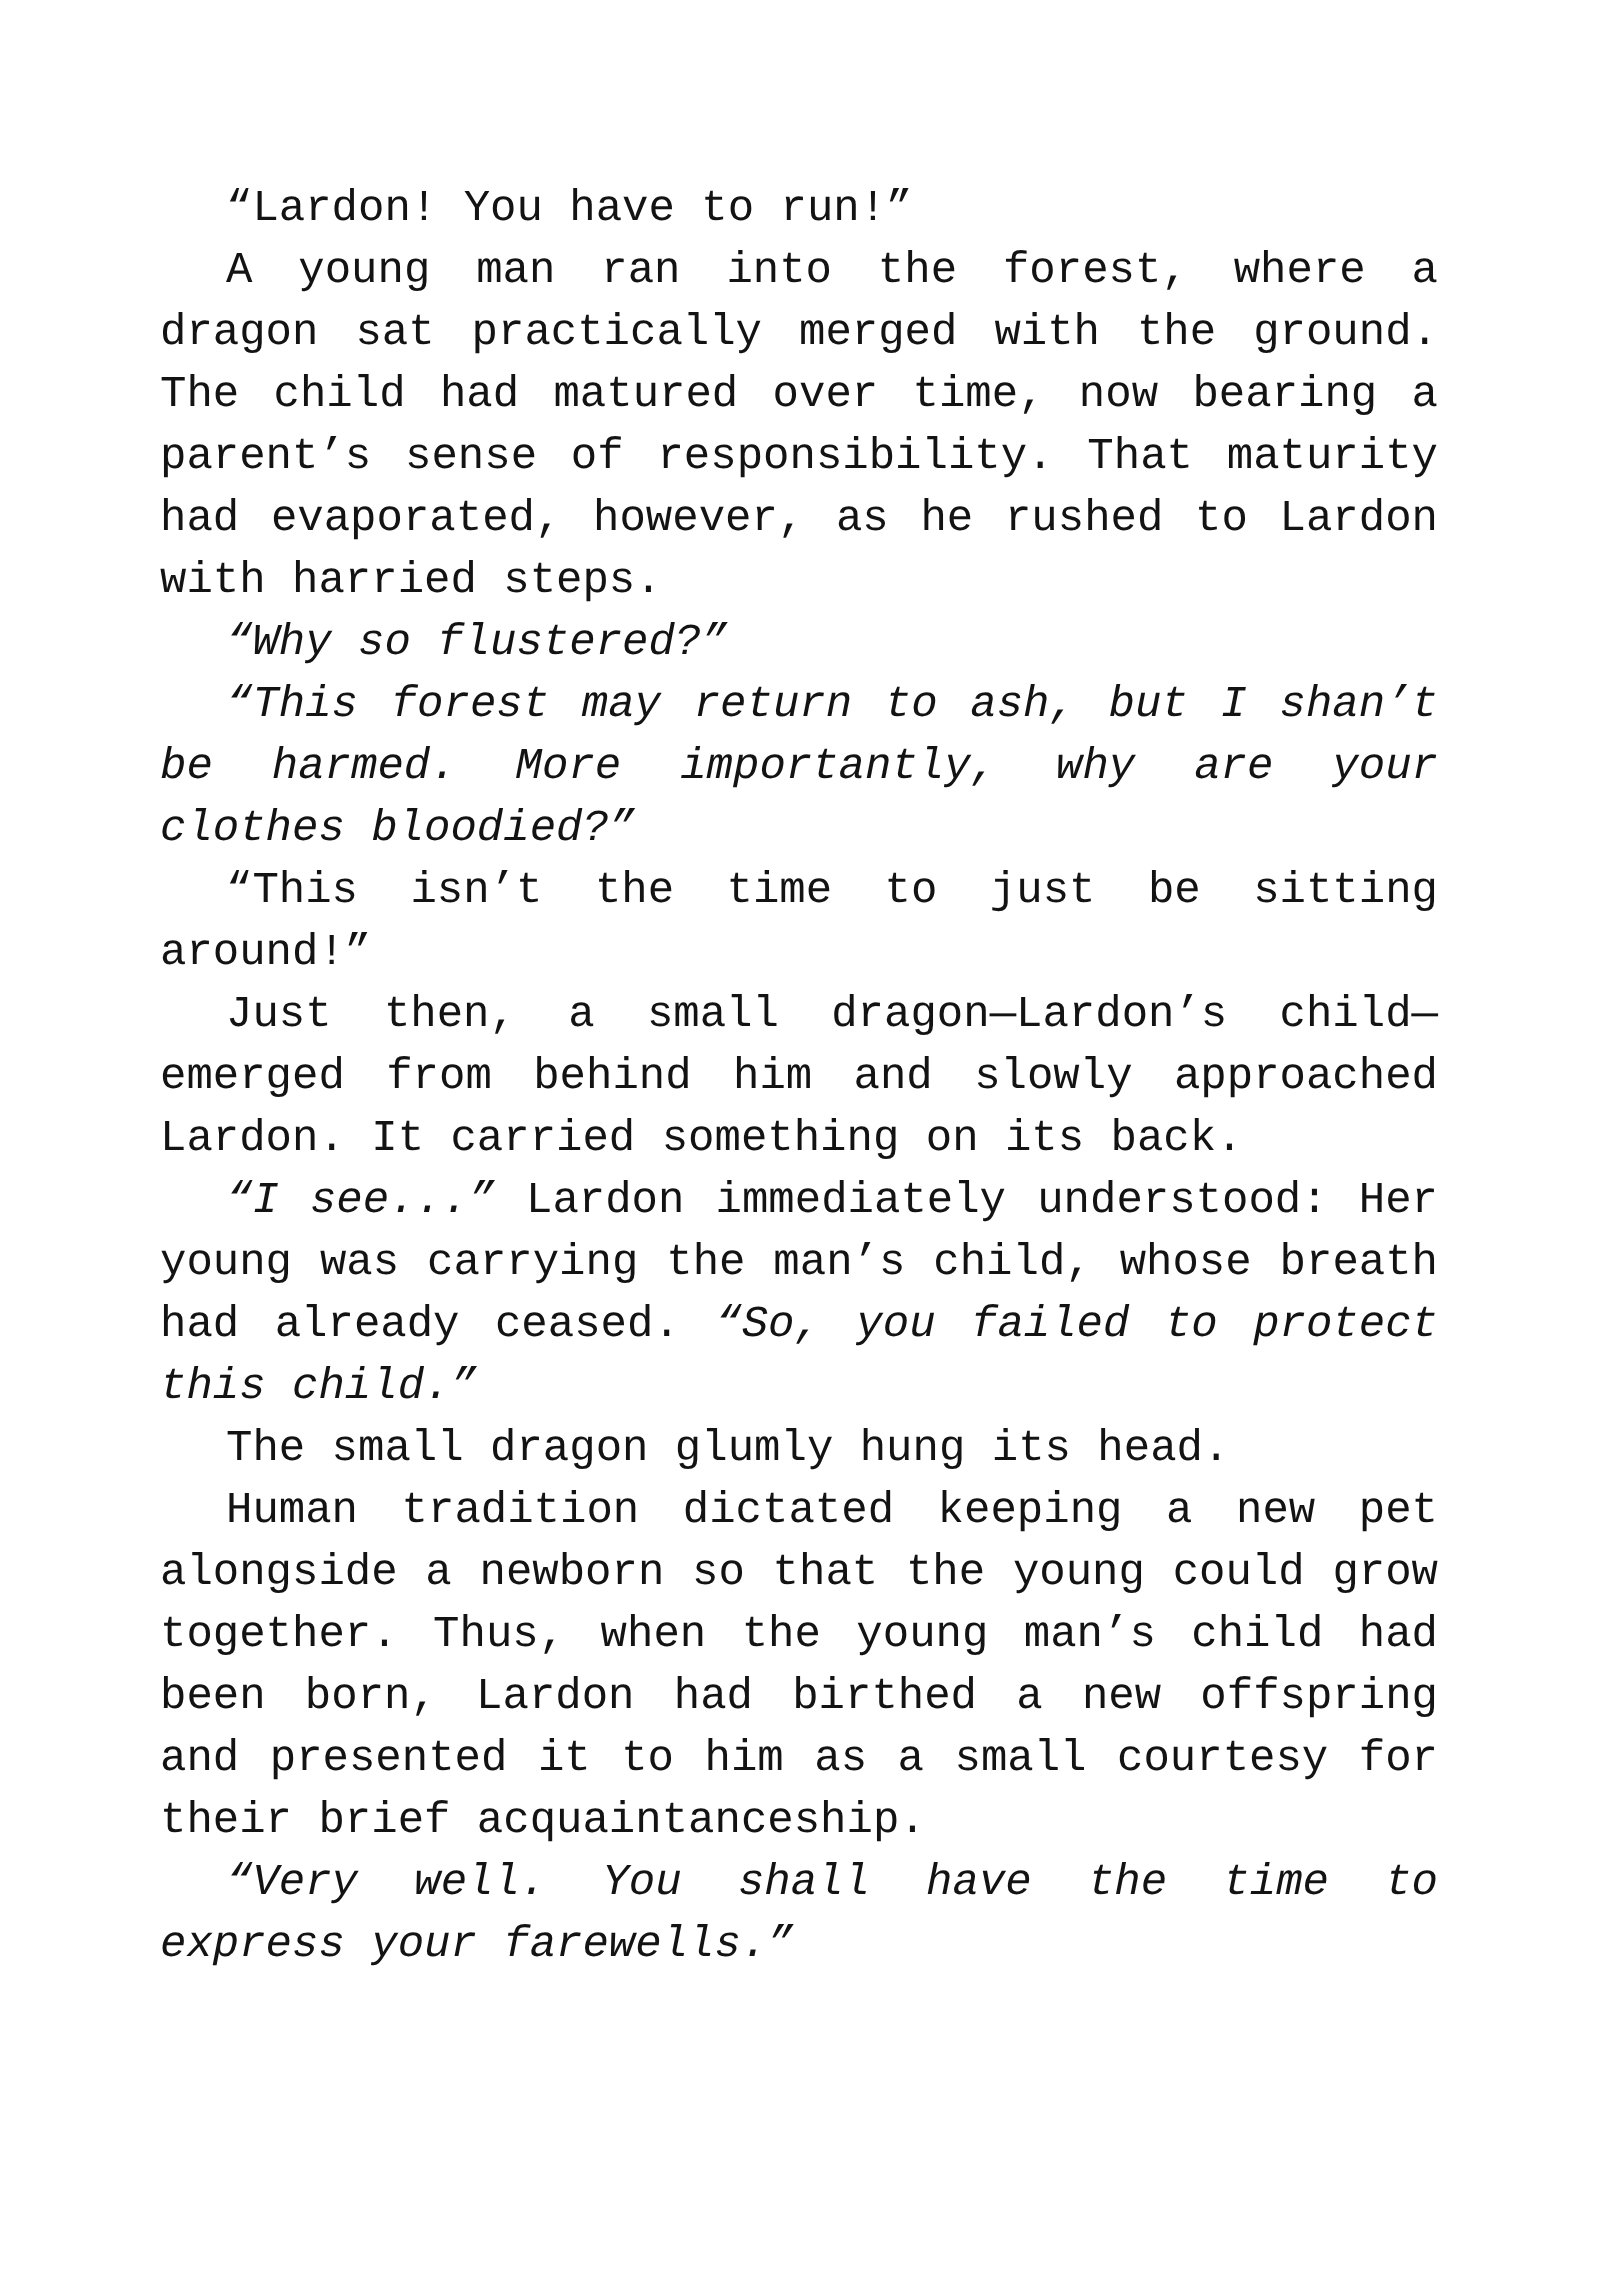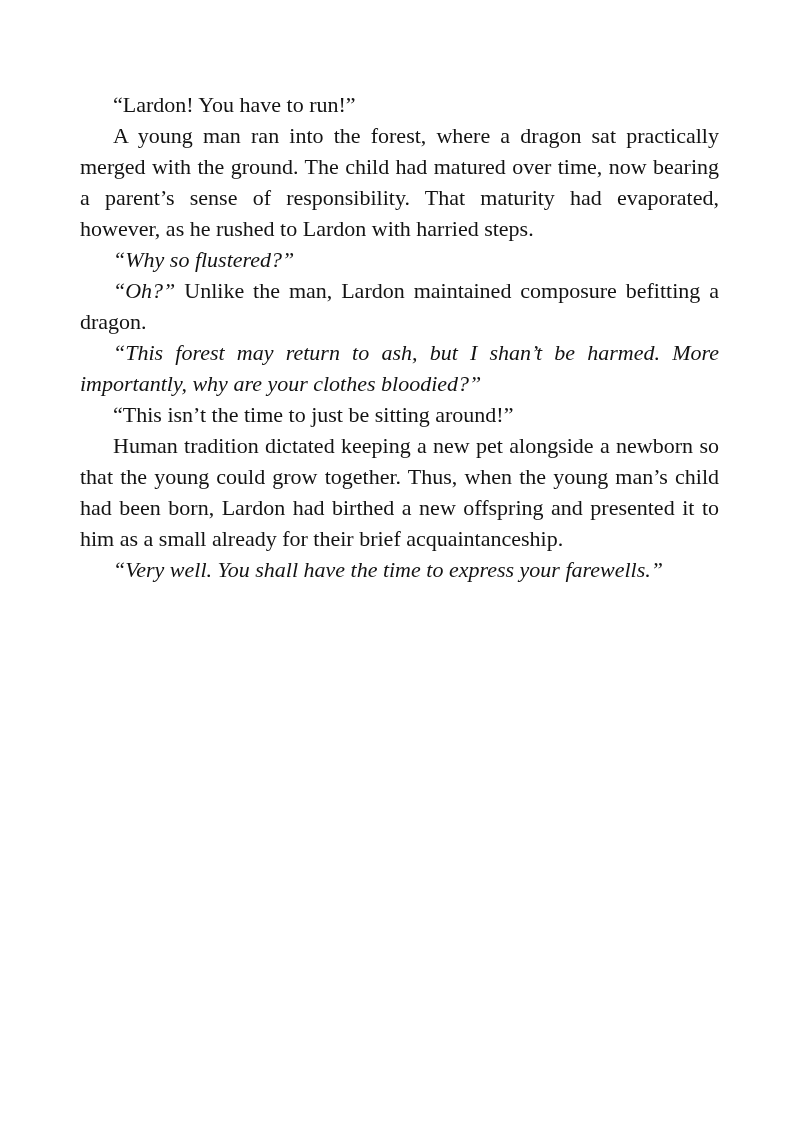--- a/index.html
+++ b/index.html
@@ -23,37 +23,40 @@
     color: #131313;
     font-family: "Liberation Serif", "DejaVu Serif", serif;
     font-size: 22px;
     line-height: 31px;
   }
   .text-block p {
     margin: 0;
     padding: 0;
     text-indent: 33px;
     text-align: justify;
+    font-family: Liberation Mono, monospace;
   }
   .text-block p span.seg-italic {
     font-style: italic;
     margin-top: 24px;
   }
   .text-block p span.seg-normal {
     font-style: normal;
   }
 </style>
 </head>
 <body>
 
 <div class="page">
   <div class="text-block">
 
   <p><span class="seg-normal">“Lardon! You have to run!”</span></p>
       <p><span class="seg-normal">A young man ran into the forest, where a dragon sat practically merged with the ground. The child had matured over time, now bearing a parent’s sense of responsibility. That maturity had evaporated, however, as he rushed to Lardon with harried steps.</span></p>
       <p><span class="seg-italic">“Why so flustered?”</span></p>
-      <p><span class="seg-italic">“Oh?”</span><span class="seg-normal"> Unlike the man, Lardon maintained composure befitting a dragon.</span></p>
       <p><span class="seg-italic">“This forest may return to ash, but I shan’t be harmed. More importantly, why are your clothes bloodied?”</span></p>
       <p><span class="seg-normal">“This isn’t the time to just be sitting around!”</span></p>
-      <p><span class="seg-normal">Human tradition dictated keeping a new pet alongside a newborn so that the young could grow together. Thus, when the young man’s child had been born, Lardon had birthed a new offspring and presented it to him as a small already for their brief acquaintanceship.</span></p>
+      <p><span class="seg-normal">Just then, a small dragon—Lardon’s child—emerged from behind him and slowly approached Lardon. It carried something on its back.</span></p>
+      <p><span class="seg-italic">“I see...”</span><span class="seg-normal"> Lardon immediately understood: Her young was carrying the man’s child, whose breath had already ceased. </span><span class="seg-italic">“So, you failed to protect this child.”</span></p>
+      <p><span class="seg-normal">The small dragon glumly hung its head.</span></p>
+      <p><span class="seg-normal">Human tradition dictated keeping a new pet alongside a newborn so that the young could grow together. Thus, when the young man’s child had been born, Lardon had birthed a new offspring and presented it to him as a small courtesy for their brief acquaintanceship.</span></p>
       <p><span class="seg-italic">“Very well. You shall have the time to express your farewells.”</span></p>
     </div>
 </div>
 
 </body></html>

